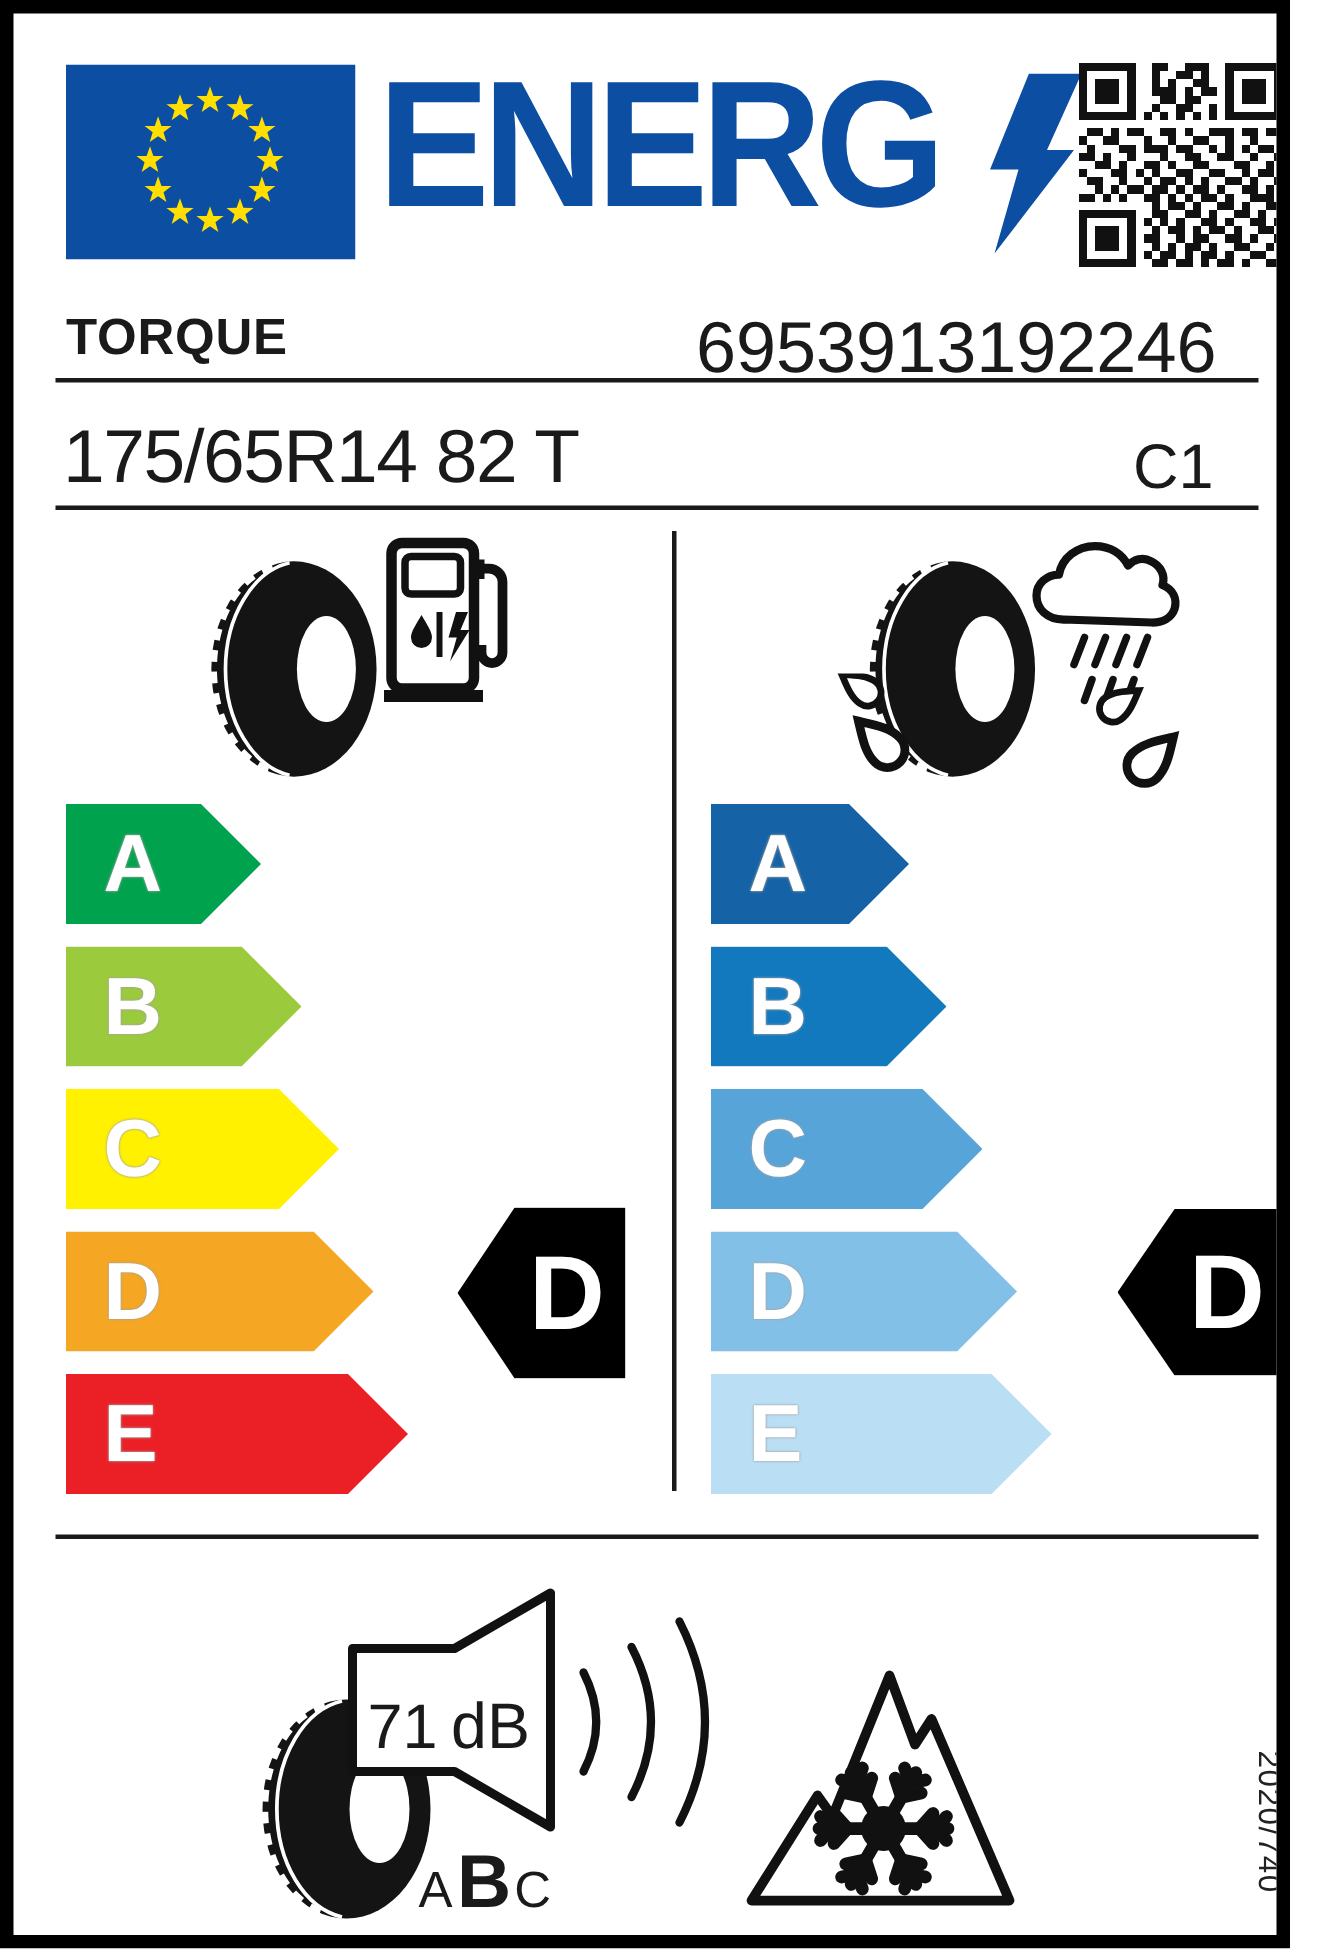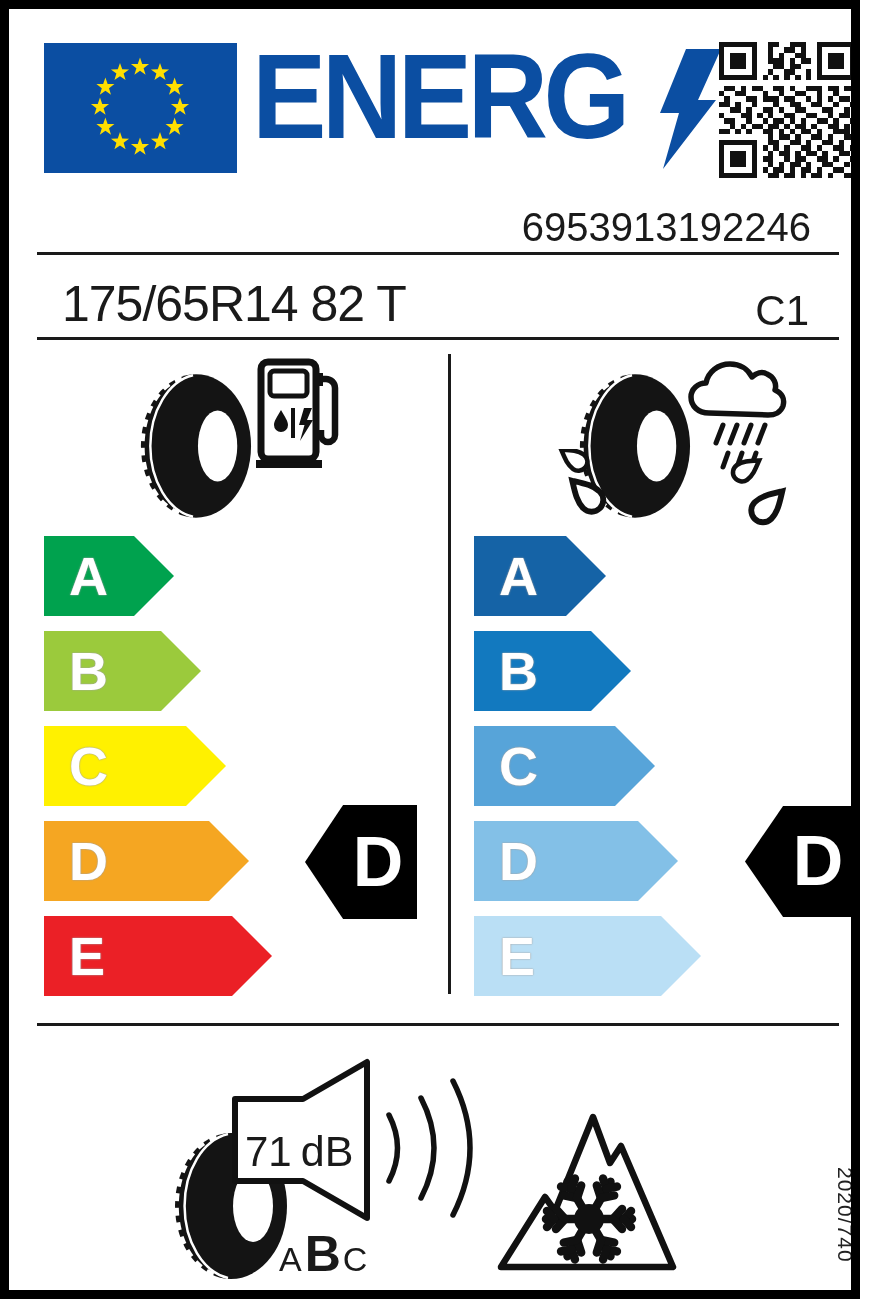--- a/index.html
+++ b/index.html
@@ -14,22 +14,22 @@
     position:absolute;left:243px;top:22px;
     font-size:120px;font-weight:bold;color:#0B4EA2;
     letter-spacing:-5px;transform:scaleX(.93);transform-origin:left top;
     line-height:130px;white-space:nowrap;
   }
   
   .hrule{position:absolute;left:28px;width:802px;height:3px;background:#1a1a1a;}
   .vrule{position:absolute;left:439px;top:345px;width:3px;height:640px;background:#1a1a1a;}
   
   .brand-name{position:absolute;left:35px;top:197px;font-size:34px;font-weight:bold;letter-spacing:.5px;}
-  .barcode{position:absolute;right:40px;top:196px;font-size:40px;font-weight:500;}
-  .tyre-size{position:absolute;left:33px;top:266px;font-size:50px;font-weight:400;letter-spacing:-1px;margin-left:20px;}
+  .barcode{position:absolute;right:40px;top:196px;font-size:48px;font-weight:500;}
+  .tyre-size{position:absolute;left:33px;top:266px;font-size:50px;font-weight:400;letter-spacing:-1px;}
   .tyre-class{position:absolute;right:42px;top:278px;font-size:42px;}
   
   .grade{
     position:absolute;height:80px;
     clip-path:polygon(0 0,calc(100% - 40px) 0,100% 50%,calc(100% - 40px) 100%,0 100%);
     filter:drop-shadow(0 0 1px #555);
   }
   .grade span{
     display:block;padding-left:25px;font-size:54px;font-weight:bold;color:#fff;
     line-height:80px;text-shadow:0 0 1px #999,0 0 2px #aaa;
@@ -251,20 +251,21 @@
       <rect x="18" y="23" width="1" height="1"></rect>
       <rect x="21" y="23" width="2" height="1"></rect>
     <rect x="9" y="24" width="2" height="1"></rect>
       <rect x="12" y="24" width="2" height="1"></rect>
       <rect x="15" y="24" width="1" height="1"></rect>
       <rect x="17" y="24" width="2" height="1"></rect>
       <rect x="20" y="24" width="1" height="1"></rect>
       <rect x="23" y="24" width="2" height="1"></rect>
   </svg>
 
+  <div class="brand-name">TORQUE</div>
   <div class="barcode">6953913192246</div>
   <div class="hrule" style="top:243px"></div>
   <div class="tyre-size">175/65R14 82 T</div>
   <div class="tyre-class">C1</div>
   <div class="hrule" style="top:328px"></div>
 
   <div class="vrule"></div>
 
   <svg class="abs" style="left:126px;top:362px" width="118" height="150" viewBox="0 0 120 150">
       <use href="#tire"></use>

